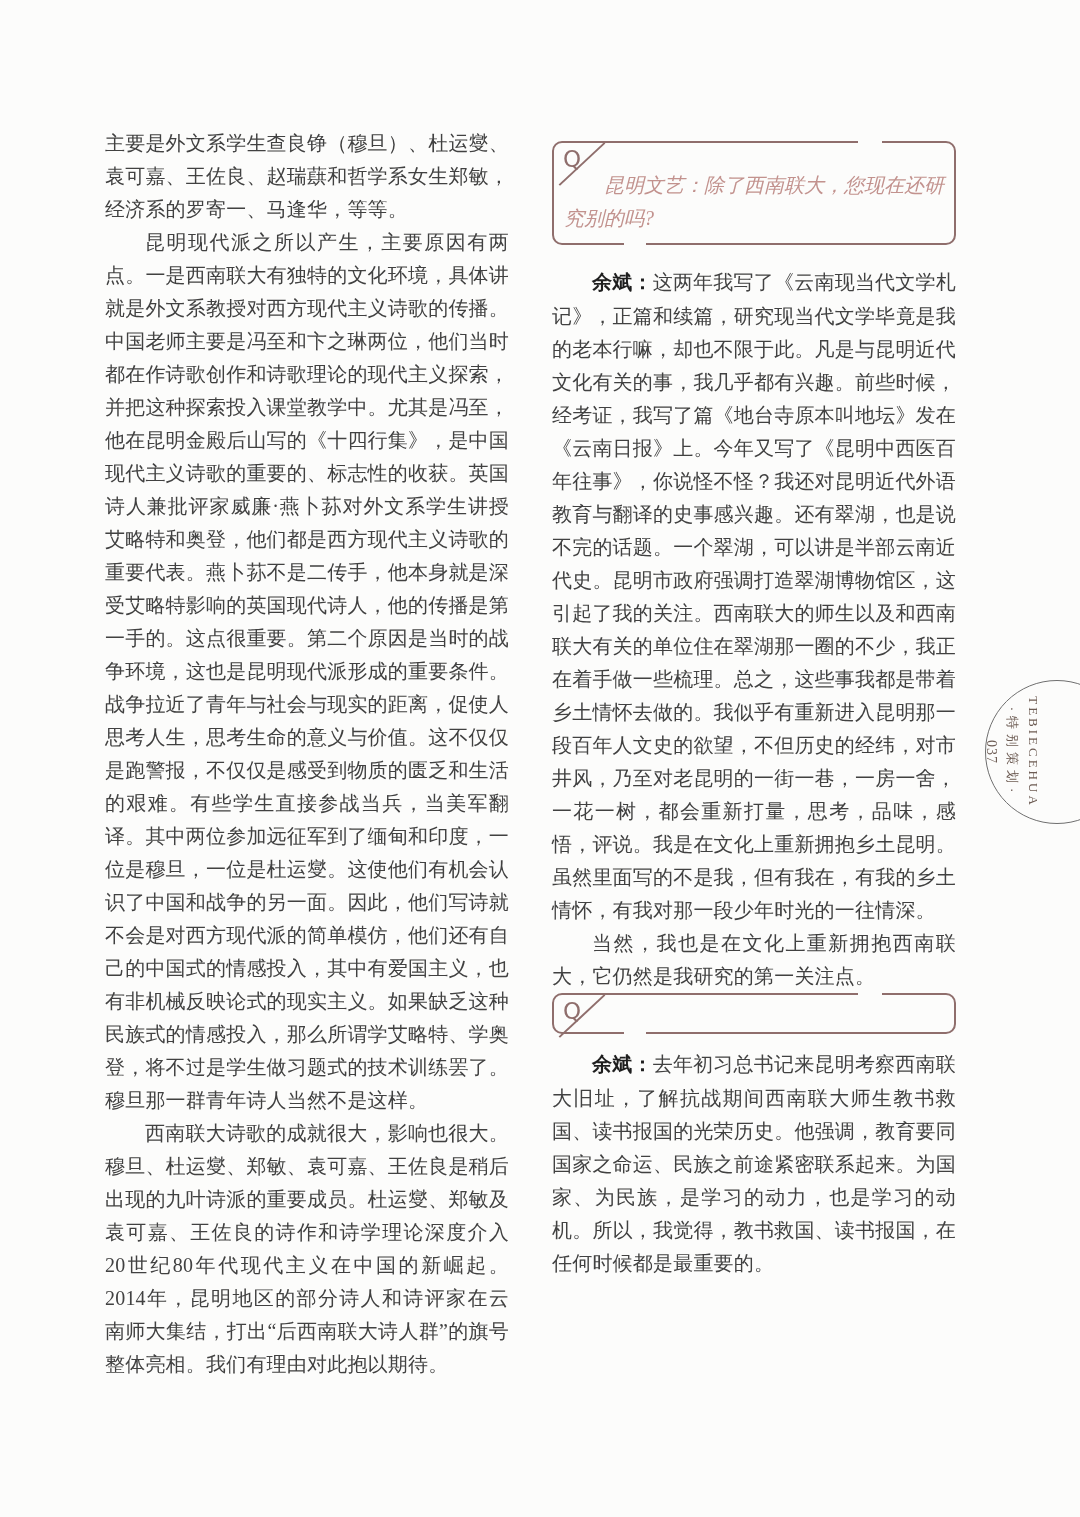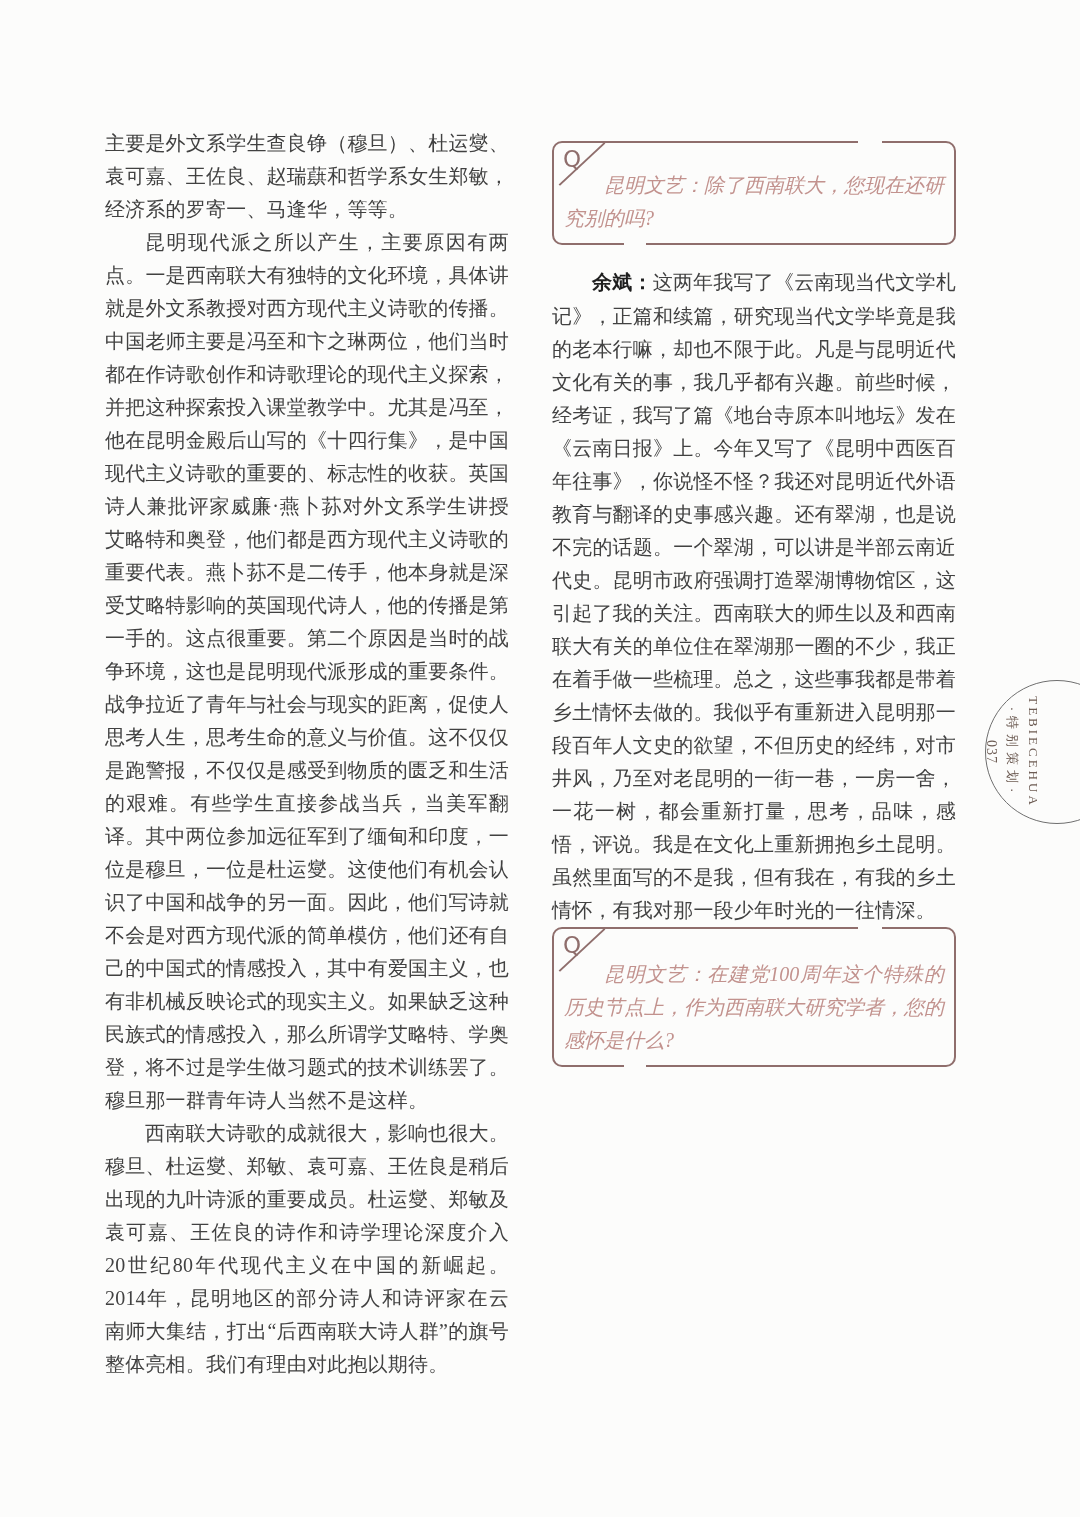--- a/index.html
+++ b/index.html
@@ -72,29 +72,30 @@
 
     <div class="qbox">
       <span class="qmark">Q</span>
       <span class="qslash"></span>
       <span class="bgap bgap-top"></span>
       <span class="bgap bgap-bottom"></span>
       <p class="qtext"><span>昆明文艺：</span><span>除了西南联大，您现在还研究别的吗?</span></p>
     </div>
 
     <p class="body-p answer-first"><b class="speaker">余斌：</b><span>这两年我写了《云南现当代文学札记》，正篇和续篇，研究现当代文学毕竟是我的老本行嘛，却也不限于此。凡是与昆明近代文化有关的事，我几乎都有兴趣。前些时候，经考证，我写了篇《地台寺原本叫地坛》发在《云南日报》上。今年又写了《昆明中西医百年往事》，你说怪不怪？我还对昆明近代外语教育与翻译的史事感兴趣。还有翠湖，也是说不完的话题。一个翠湖，可以讲是半部云南近代史。昆明市政府强调打造翠湖博物馆区，这引起了我的关注。西南联大的师生以及和西南联大有关的单位住在翠湖那一圈的不少，我正在着手做一些梳理。总之，这些事我都是带着乡土情怀去做的。我似乎有重新进入昆明那一段百年人文史的欲望，不但历史的经纬，对市井风，乃至对老昆明的一街一巷，一房一舍，一花一树，都会重新打量，思考，品味，感悟，评说。我是在文化上重新拥抱乡土昆明。虽然里面写的不是我，但有我在，有我的乡土情怀，有我对那一段少年时光的一往情深。</span></p>
+    <p class="body-p">当然，我也是在文化上重新拥抱西南联大，它仍然是我研究的第一关注点。</p>
 
     <div class="qbox qbox-2">
       <span class="qmark">Q</span>
       <span class="qslash"></span>
       <span class="bgap bgap-top"></span>
       <span class="bgap bgap-bottom"></span>
-      <p class="qtext"><span>昆明文艺：</span><span>在建党100周年这个特殊的历史节点上，作为西南联大研究学者，您的感怀是什么?</span></p>
     </div>
 
+    <p class="body-p answer-last"><b class="speaker">余斌：</b><span>去年初习总书记来昆明考察西南联大旧址，了解抗战期间西南联大师生教书救国、读书报国的光荣历史。他强调，教育要同国家之命运、民族之前途紧密联系起来。为国家、为民族，是学习的动力，也是学习的动机。所以，我觉得，教书救国、读书报国，在任何时候都是最重要的。</span></p>
   </div>
 
   <div class="badge-circle"></div>
   <div class="badge-rot">
     <span class="badge-latin">TEBIECEHUA</span>
     <span class="badge-cn">·特别策划·</span>
     <span class="badge-num">037</span>
   </div>
 
 </div>

